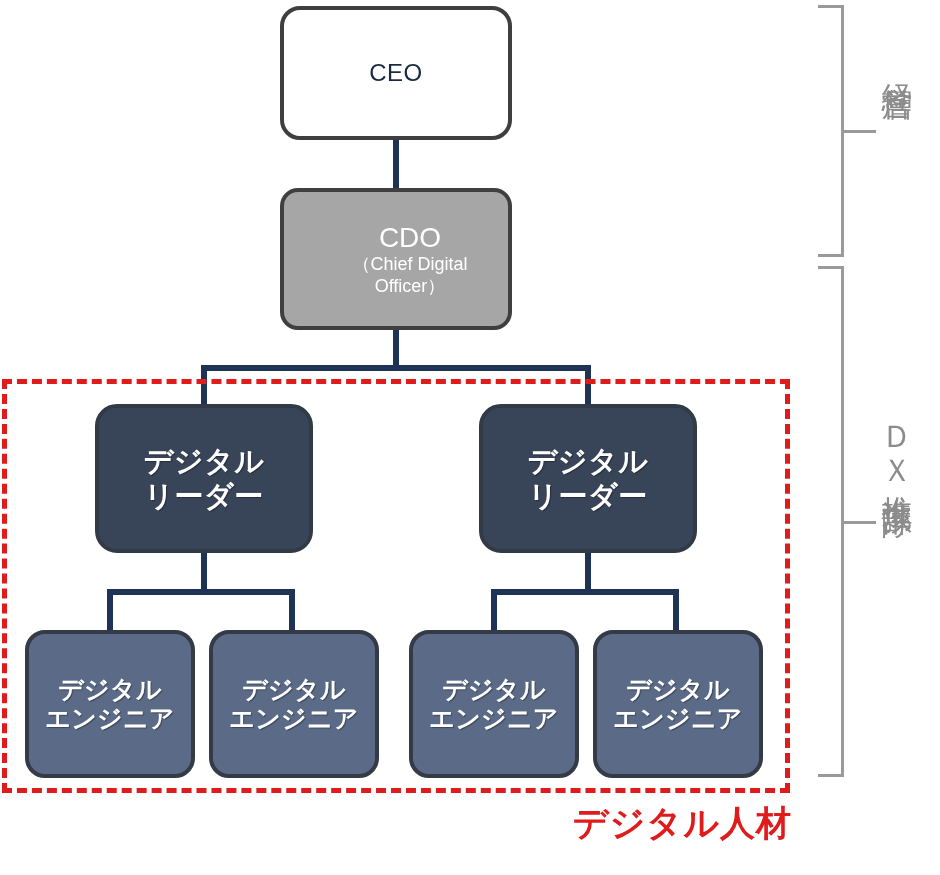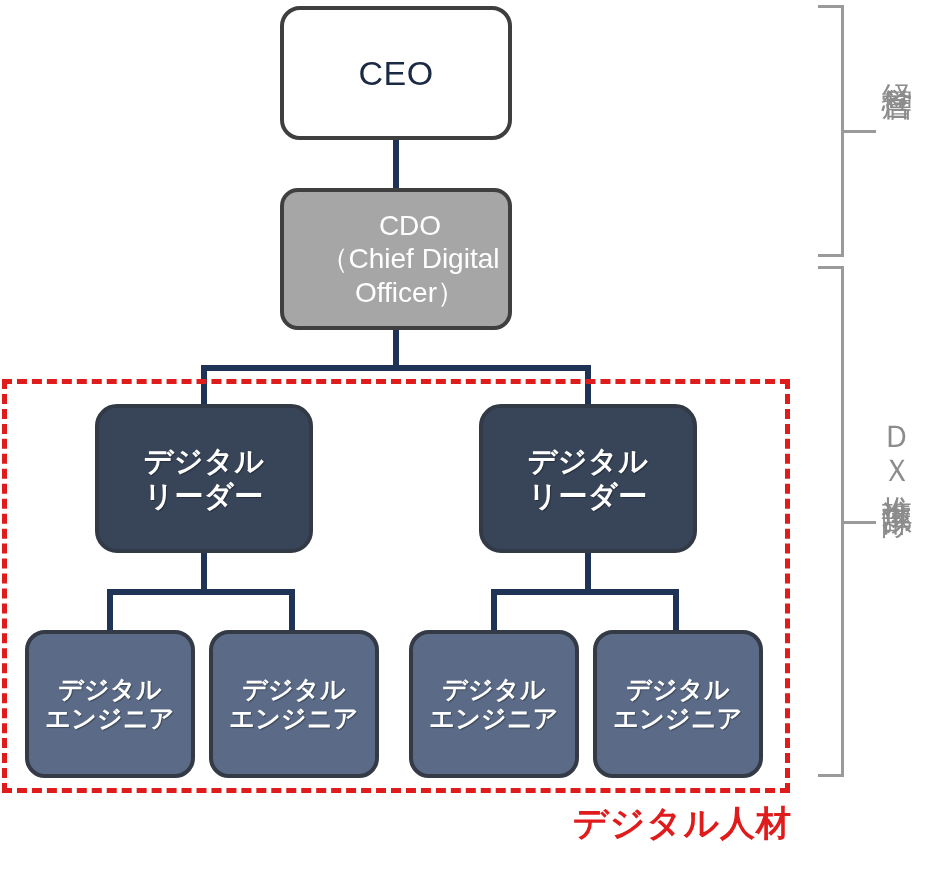--- a/index.html
+++ b/index.html
@@ -42,21 +42,21 @@
     left: 280px;
     top: 6px;
     width: 232px;
     height: 134px;
     background: #ffffff;
     border-color: #3f3f3f;
     border-radius: 20px;
   }
   .node-ceo .label {
     color: #1b2a44;
-    font-size: 34px;
+    font-size: 24px;
     font-weight: 400;
     letter-spacing: 0.5px;
   }
 
   
   .node-cdo {
     left: 280px;
     top: 188px;
     width: 232px;
     height: 142px;
@@ -64,21 +64,21 @@
     border-color: #3f3f3f;
     border-radius: 18px;
   }
   .node-cdo .label {
     color: #ffffff;
     font-size: 28px;
     font-weight: 400;
     padding-left: 28px;
   }
   .node-cdo .sub {
-    font-size: 28px;
+    font-size: 18px;
     display: block;
   }
 
   
   .node-leader {
     top: 404px;
     width: 218px;
     height: 149px;
     background: #384559;
     border-color: #323a46;

